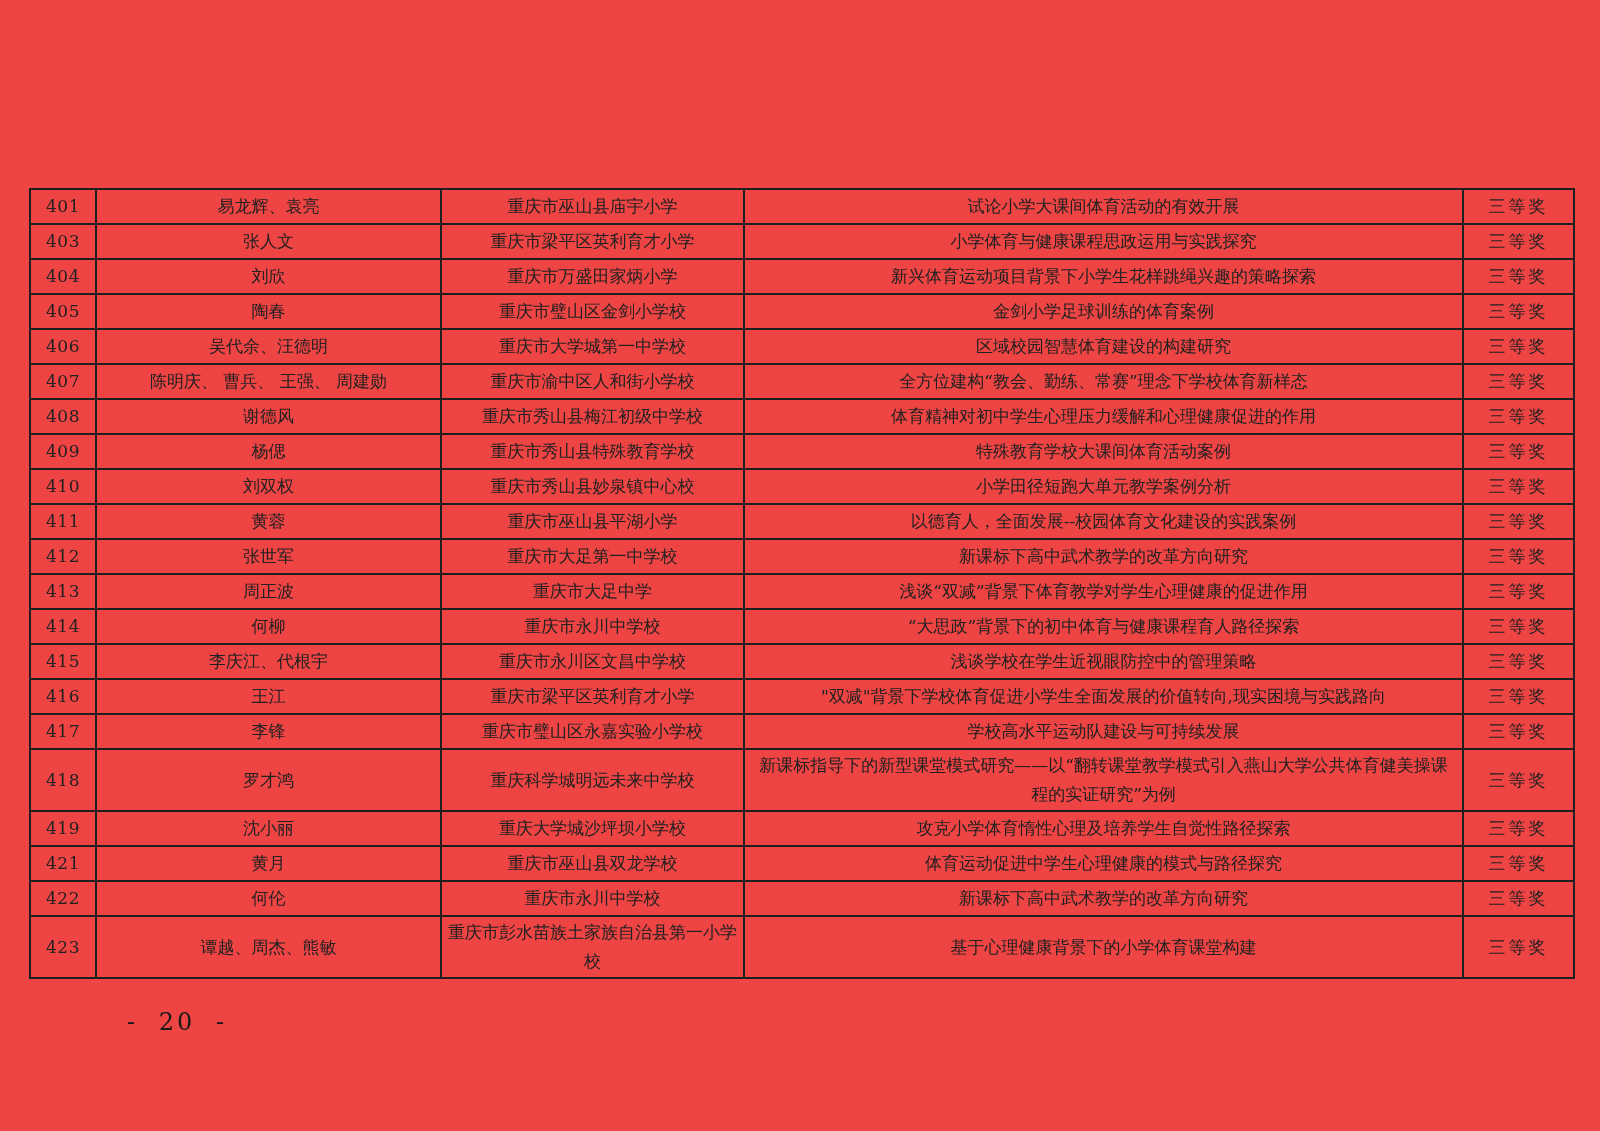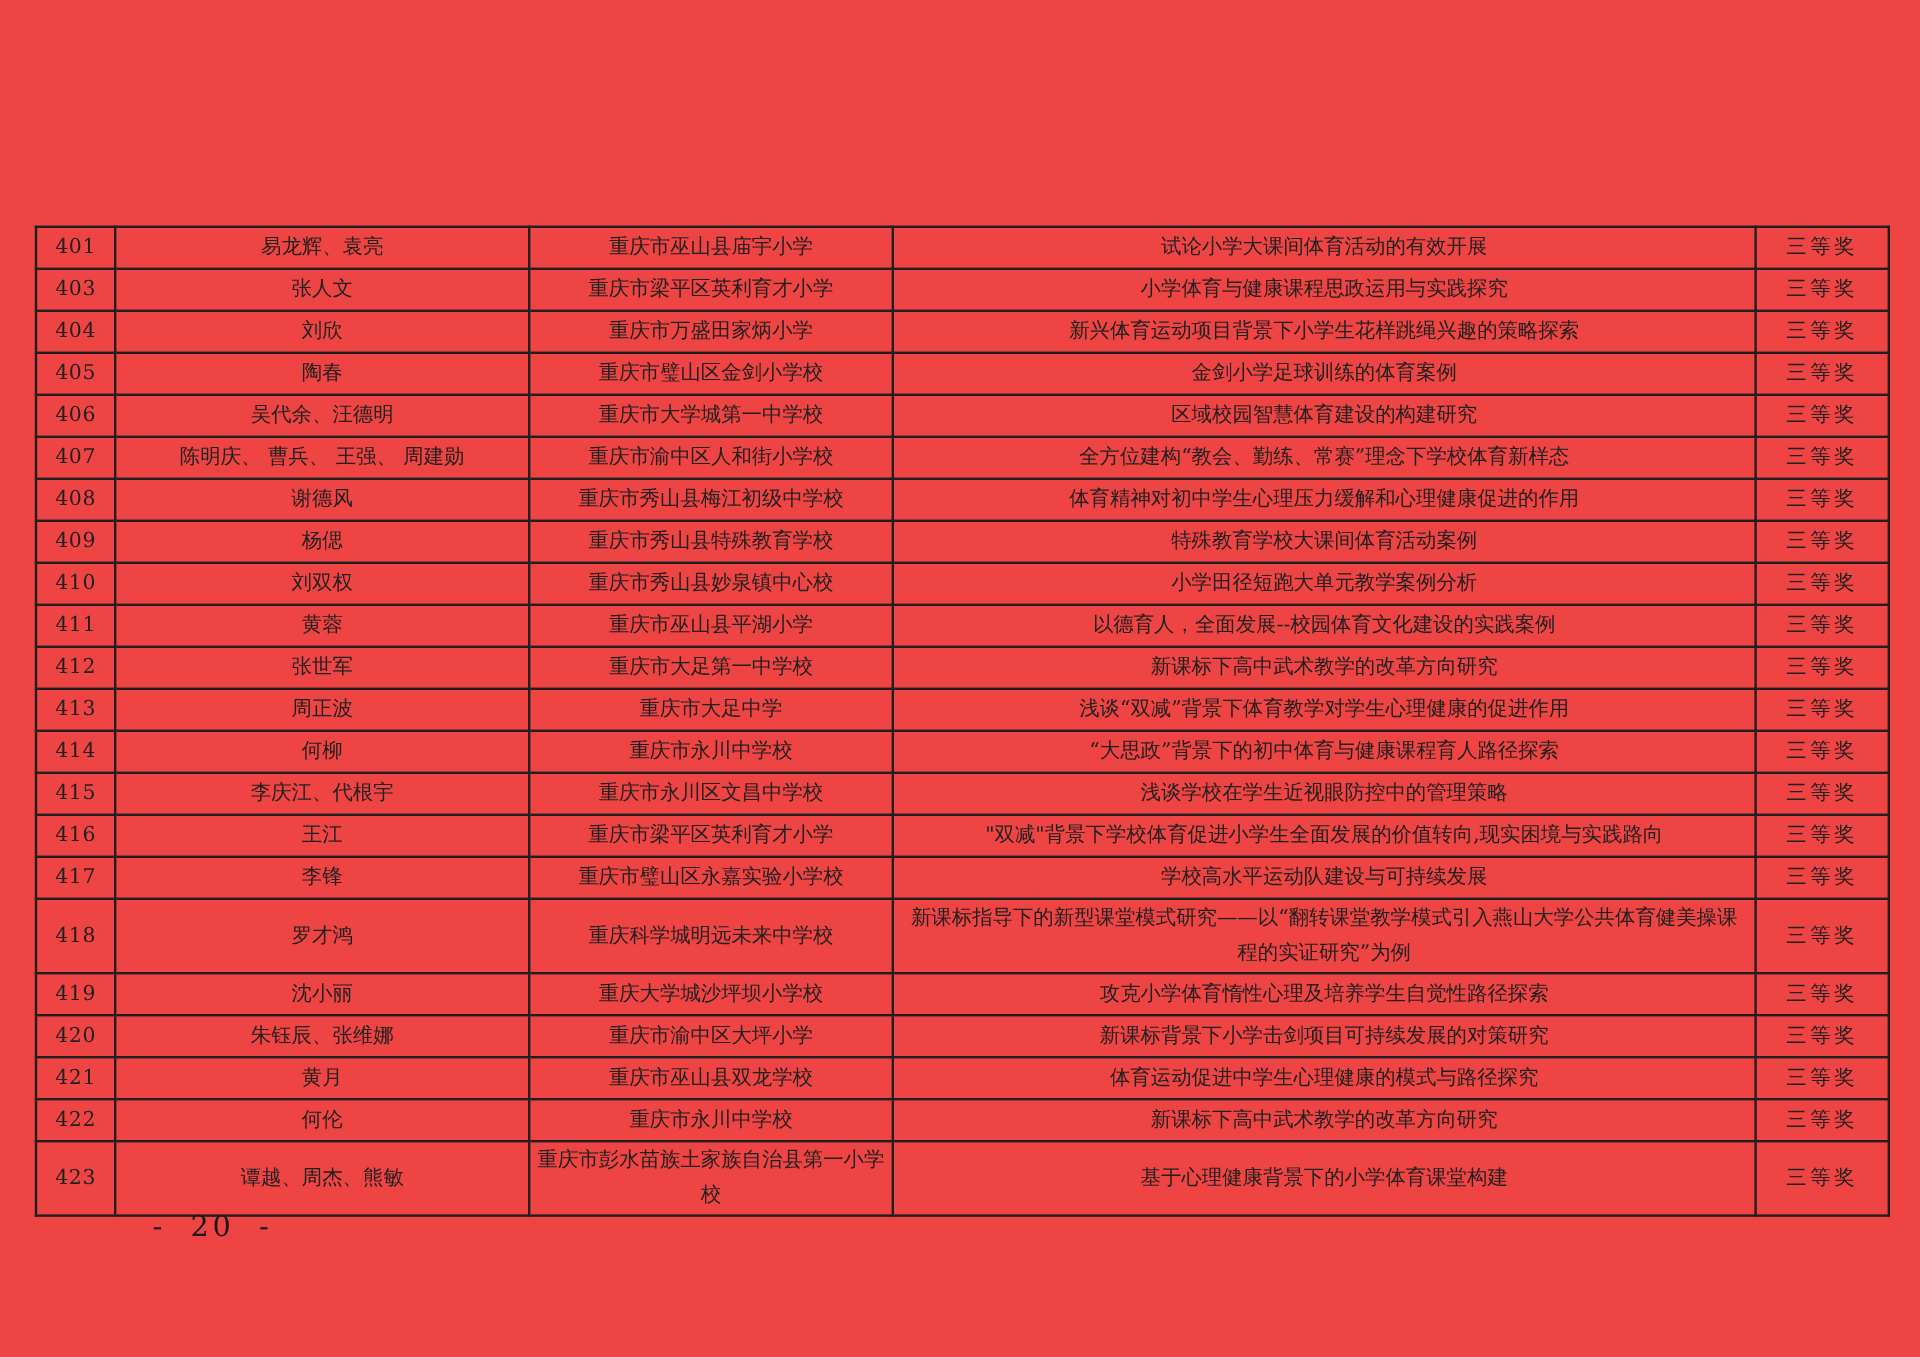--- a/index.html
+++ b/index.html
@@ -198,27 +198,20 @@
       <td class="c-award">三等奖</td>
     </tr>
         <tr>
       <td class="c-no">419</td>
       <td class="c-names">沈小丽</td>
       <td class="c-school">重庆大学城沙坪坝小学校</td>
       <td class="c-title">攻克小学体育惰性心理及培养学生自觉性路径探索</td>
       <td class="c-award">三等奖</td>
     </tr>
         <tr>
-      <td class="c-no">420</td>
-      <td class="c-names">朱钰辰、张维娜</td>
-      <td class="c-school">重庆市渝中区大坪小学</td>
-      <td class="c-title">新课标背景下小学击剑项目可持续发展的对策研究</td>
-      <td class="c-award">三等奖</td>
-    </tr>
-        <tr>
       <td class="c-no">421</td>
       <td class="c-names">黄月</td>
       <td class="c-school">重庆市巫山县双龙学校</td>
       <td class="c-title">体育运动促进中学生心理健康的模式与路径探究</td>
       <td class="c-award">三等奖</td>
     </tr>
         <tr>
       <td class="c-no">422</td>
       <td class="c-names">何伦</td>
       <td class="c-school">重庆市永川中学校</td>

